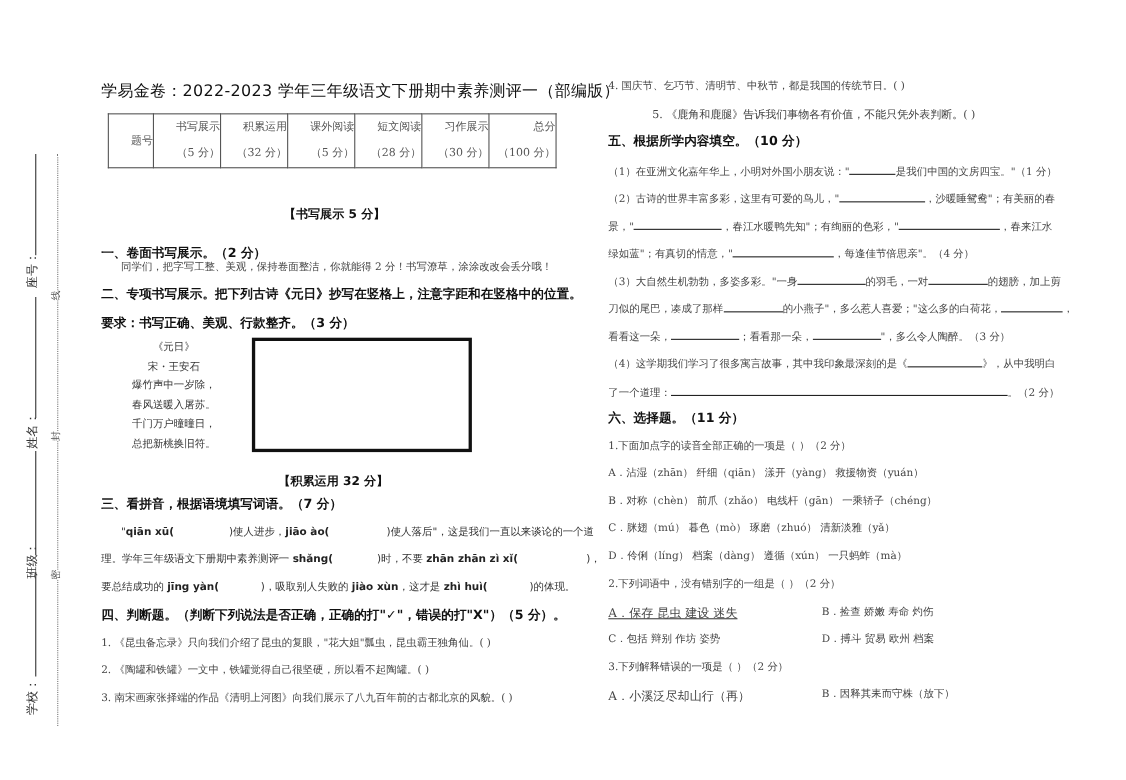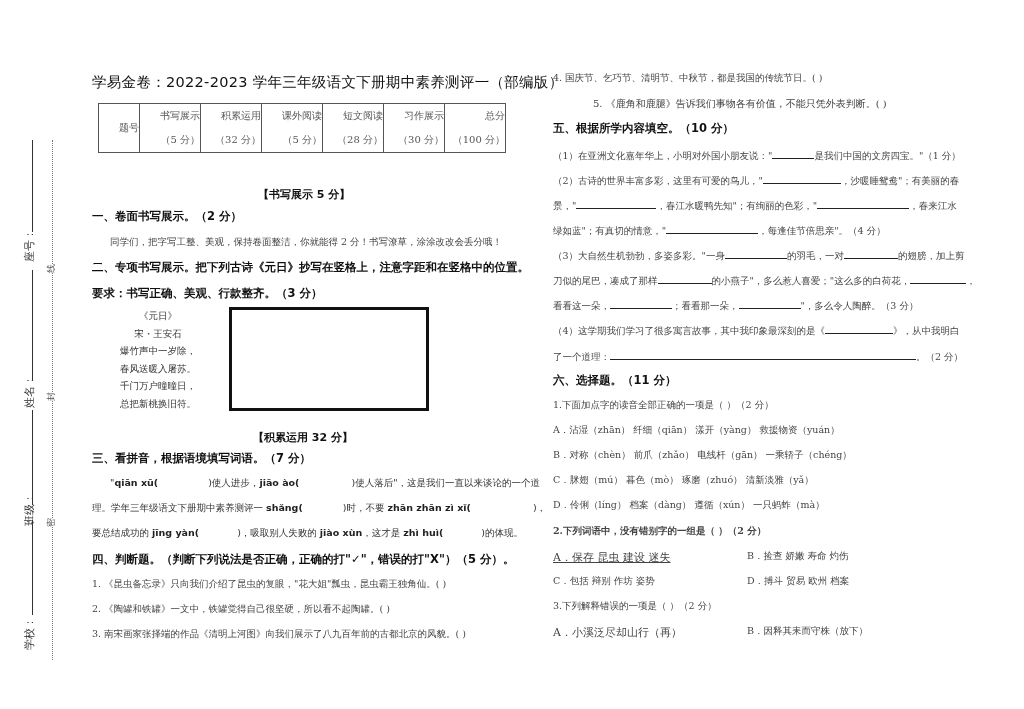--- a/index.html
+++ b/index.html
@@ -82,21 +82,21 @@
     <td class="cell2" style="width:60px;">
           <div>总分</div>
           <div>（100 分）</div>
         </td>
   </tr>
 </tbody>
   </table>
 
 <div class="abs center-head" style="left:258px; top:187px;">【书写展示 5 分】</div>
 
-<div class="abs sec" style="left:92px; top:209px; font-size:11.5px;">一、卷面书写展示。（2 分）</div>
+<div class="abs sec" style="left:92px; top:223px; font-size:11.5px;">一、卷面书写展示。（2 分）</div>
 <div class="abs serif" style="left:110px; top:236px; font-size:9.5px; color:#444;">同学们，把字写工整、美观，保持卷面整洁，你就能得 2 分！书写潦草，涂涂改改会丢分哦！</div>
 <div class="abs sec" style="left:92px; top:260px; font-size:11.5px;">二、专项书写展示。把下列古诗《元日》抄写在竖格上，注意字距和在竖格中的位置。</div>
 <div class="abs sec" style="left:92px; top:286px; font-size:11.5px;">要求：书写正确、美观、行款整齐。（3 分）</div>
 
 <div class="poem" style="left:118px; top:307px; width:80px;">
   <div style="line-height:17.5px;">《元日》</div>
   <div style="line-height:17.5px;">宋・王安石</div>
   <div style="line-height:17.5px;">爆竹声中一岁除，</div>
   <div style="line-height:17.5px;">春风送暖入屠苏。</div>
   <div style="line-height:17.5px;">千门万户曈曈日，</div>
@@ -158,21 +158,21 @@
 </div>
 
 <div class="abs sec" style="left:553px; top:373px; font-size:11.5px;">六、选择题。（11 分）</div>
 
 <div class="abs serif" style="left:553px; top:399px; font-size:9.5px; color:#444;">1.下面加点字的读音全部正确的一项是（          ）（2 分）</div>
 <div class="abs serif" style="left:553px; top:424px; font-size:9.5px; color:#444;">A．沾湿（zhān）  纤细（qiān）   漾开（yàng）    救援物资（yuán）</div>
 <div class="abs serif" style="left:553px; top:449px; font-size:9.5px; color:#444;">B．对称（chèn）   前爪（zhǎo）  电线杆（gān）   一乘轿子（chéng）</div>
 <div class="abs serif" style="left:553px; top:474px; font-size:9.5px; color:#444;">C．脒翅（mú）      暮色（mò）     琢磨（zhuó）     清新淡雅（yǎ）</div>
 <div class="abs serif" style="left:553px; top:499px; font-size:9.5px; color:#444;">D．伶俐（líng）    档案（dàng）   遵循（xún）      一只蚂蚱（mà）</div>
 
-<div class="abs serif" style="left:553px; top:525px; font-size:9.5px; color:#444;font-weight:bold;">2.下列词语中，没有错别字的一组是（          ）（2 分）</div>
+<div class="abs serif" style="left:553px; top:525px; font-size:9.5px; color:#444;">2.下列词语中，没有错别字的一组是（          ）（2 分）</div>
 <div class="abs serif" style="left:553px; top:550px; font-size:11px; color:#444;text-decoration:underline;">A．保存   昆虫  建设  迷失</div>
 <div class="abs serif" style="left:747px; top:550px; font-size:9.5px; color:#444;">B．捡查   娇嫩  寿命   灼伤</div>
 <div class="abs serif" style="left:553px; top:575px; font-size:9.5px; color:#444;">C．包括   辩别  作坊  姿势</div>
 <div class="abs serif" style="left:747px; top:575px; font-size:9.5px; color:#444;">D．搏斗   贸易  欧州   档案</div>
 
 <div class="abs serif" style="left:553px; top:600px; font-size:9.5px; color:#444;">3.下列解释错误的一项是（          ）（2 分）</div>
 <div class="abs serif" style="left:553px; top:625px; font-size:11px; color:#444;">A．小溪泛尽却山行（再）</div>
 <div class="abs serif" style="left:747px; top:625px; font-size:9.5px; color:#444;">B．因释其耒而守株（放下）</div>
 
 </body></html>

